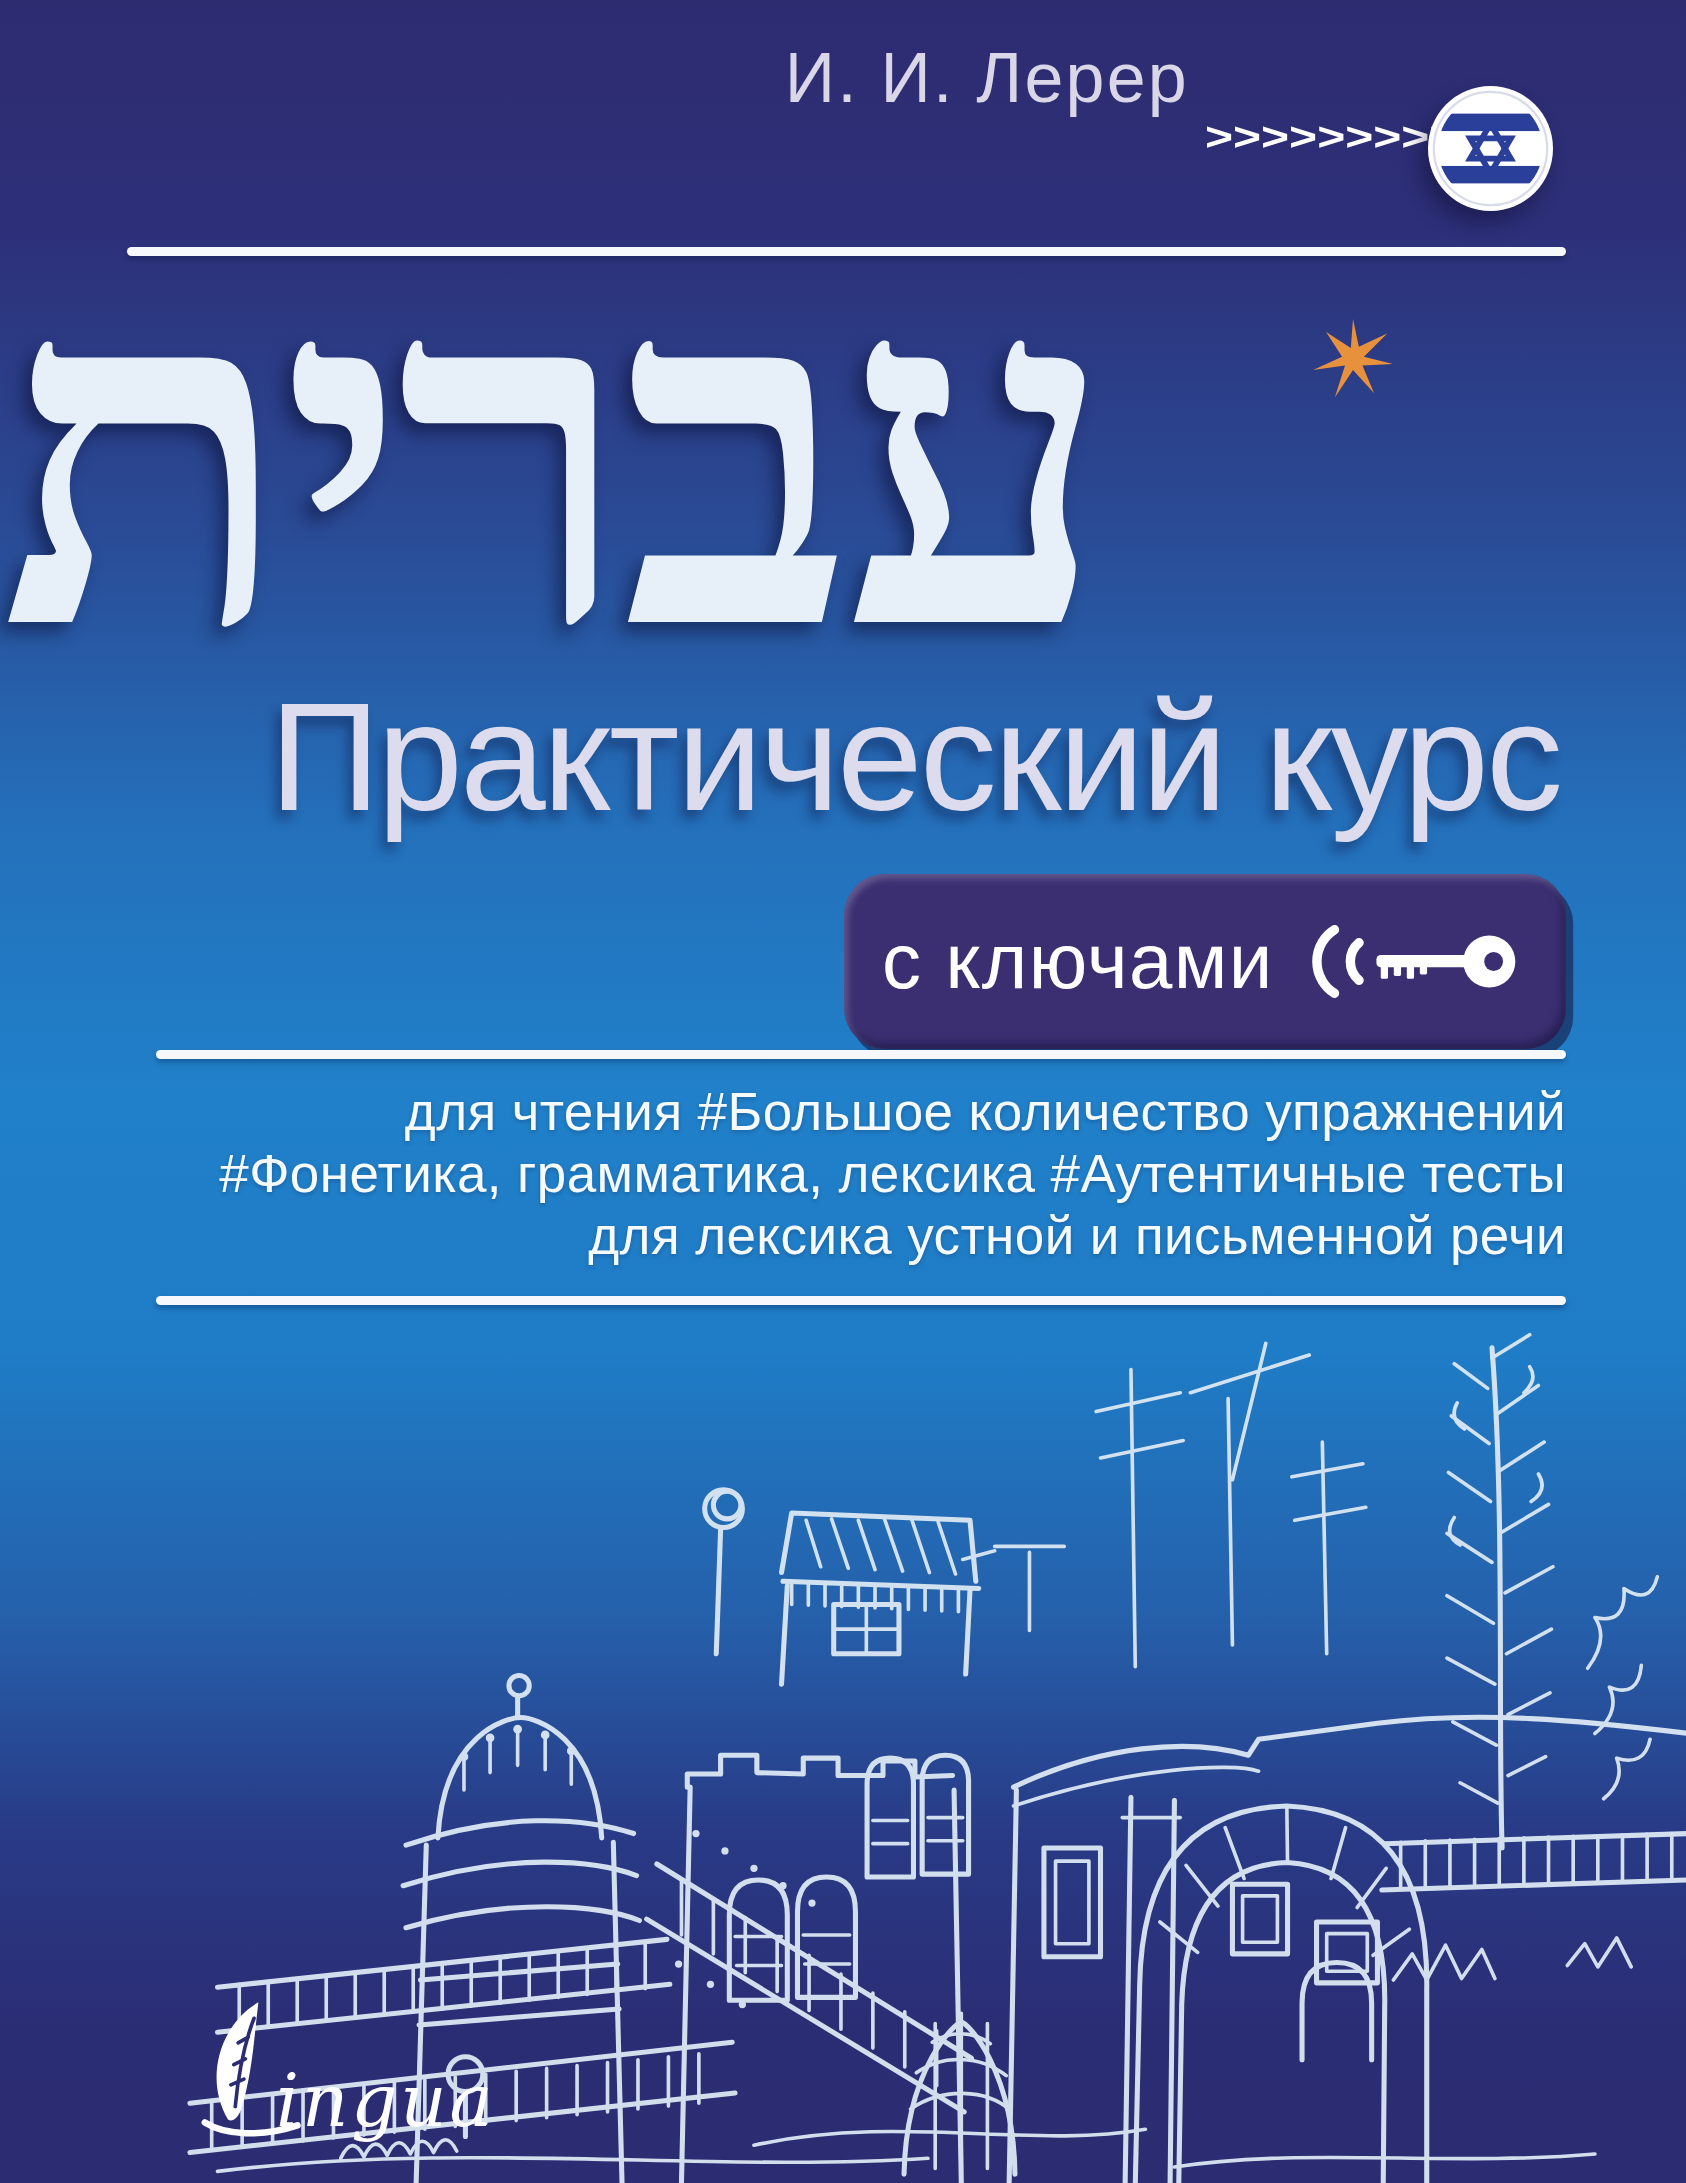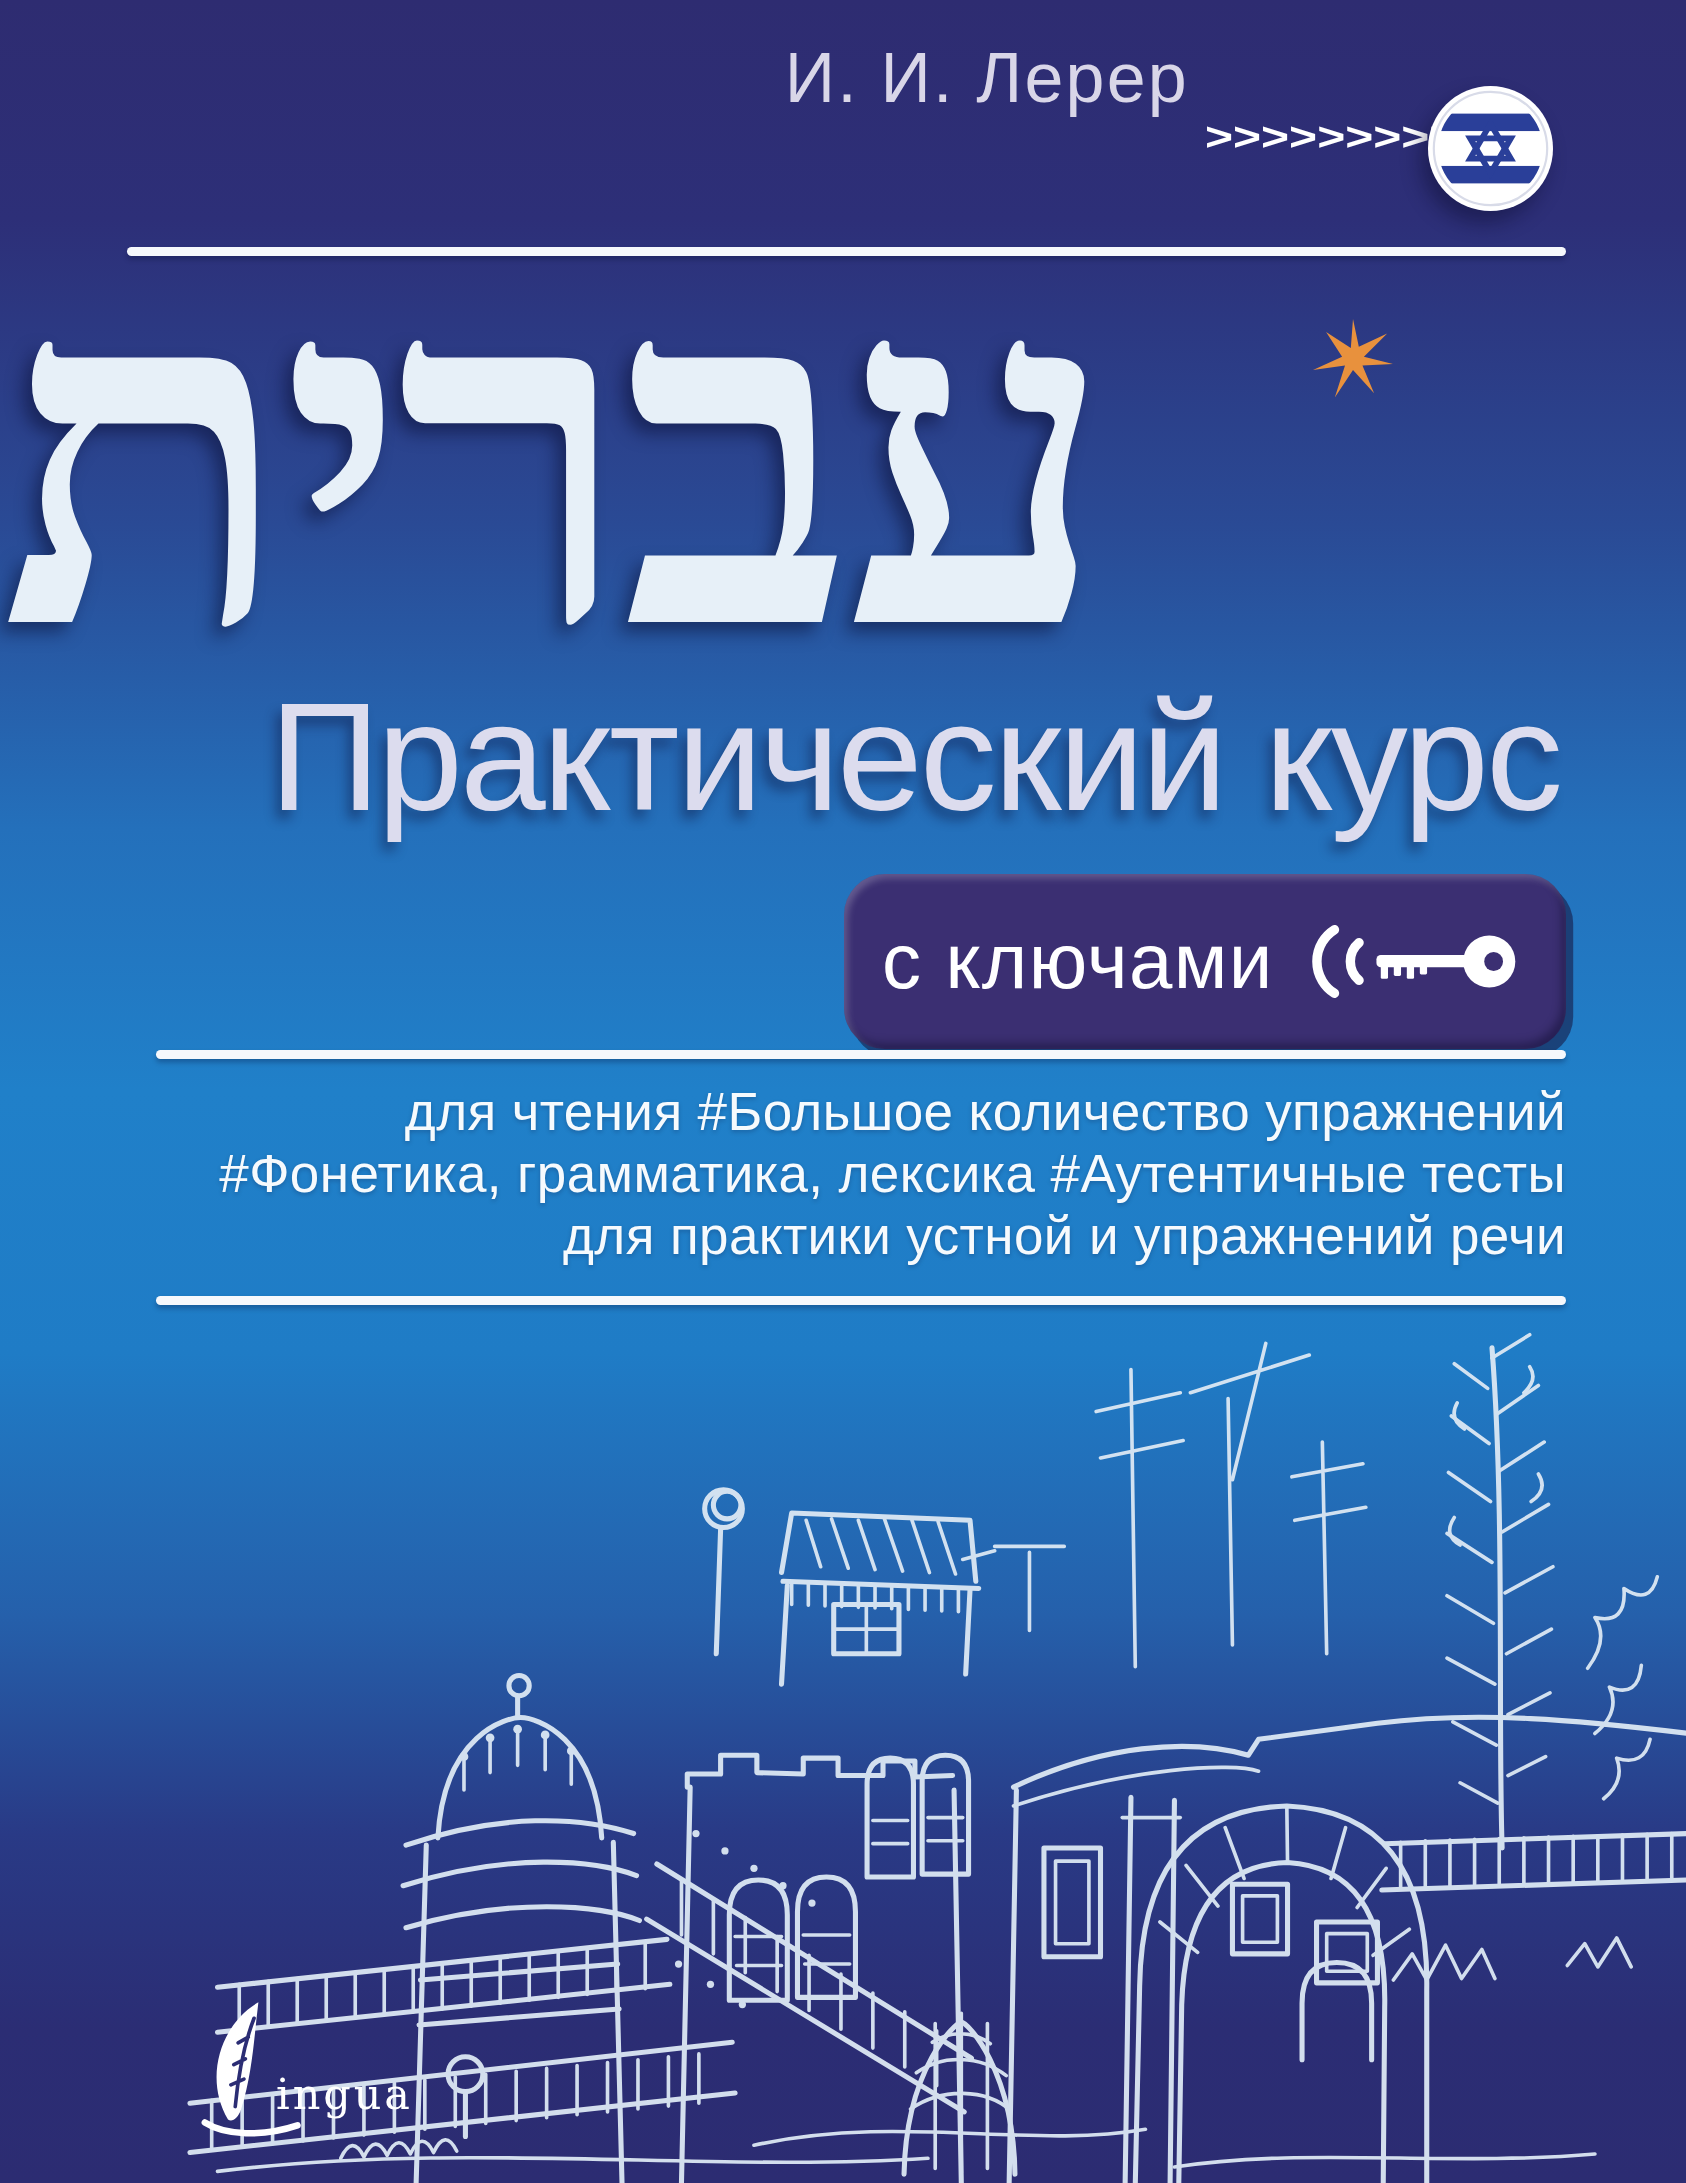--- a/index.html
+++ b/index.html
@@ -73,23 +73,23 @@
   }
   .sketch{ position:absolute; top:1326px; left:0; width:1687px; height:857px; }
   .sk{ fill:none; stroke:#dce8f4; stroke-width:7; stroke-linecap:round; stroke-linejoin:round; opacity:.95; }
   .sk-thin{ stroke-width:5; }
   .sk-dot{ fill:#dce8f4; stroke:none; }
   .publisher{
     position:absolute; top:1998px; left:183px; width:304px; height:159px;
     color:#ffffff;
   }
   .publisher-suffix{
-    position:absolute; left:93px; top:71px;
-    font-family:"DejaVu Serif", serif; 
-    font-size:43px; letter-spacing:2.9px; color:#ffffff;
+    position:absolute; left:93px; top:61px;
+    font-family:"DejaVu Serif", serif; font-style:italic;
+    font-size:72px; letter-spacing:2.9px; color:#ffffff;
   }
   .feather{ position:absolute; left:0; top:0; width:145px; height:152px; }
 </style>
 </head>
 <body>
 
 <div class="cover">
 
   <div class="author">И. И. Лерер</div>
   <div class="arrows">&gt;&gt;&gt;&gt;&gt;&gt;&gt;&gt;&gt;</div>
@@ -140,21 +140,21 @@
       </g>
       <circle cx="258" cy="60" r="13" fill="#3b2f72"></circle>
     </svg>
   </div>
 
   <div class="hr hr2"></div>
 
   <div class="desc">
     <div>для чтения #Большое количество упражнений</div>
     <div>#Фонетика, грамматика, лексика #Аутентичные тесты</div>
-    <div>для практики устной и упражнений речи</div>
+    <div>для лексика устной и письменной речи</div>
   </div>
 
   <div class="hr hr3"></div>
 
   <svg class="sketch" viewBox="0 0 2327 1182">
     <g class="sk">
 
       <circle cx="998" cy="252" r="26"></circle>
       <circle cx="1003" cy="247" r="19"></circle>
       <path d="M994,280 L988,452"></path>

